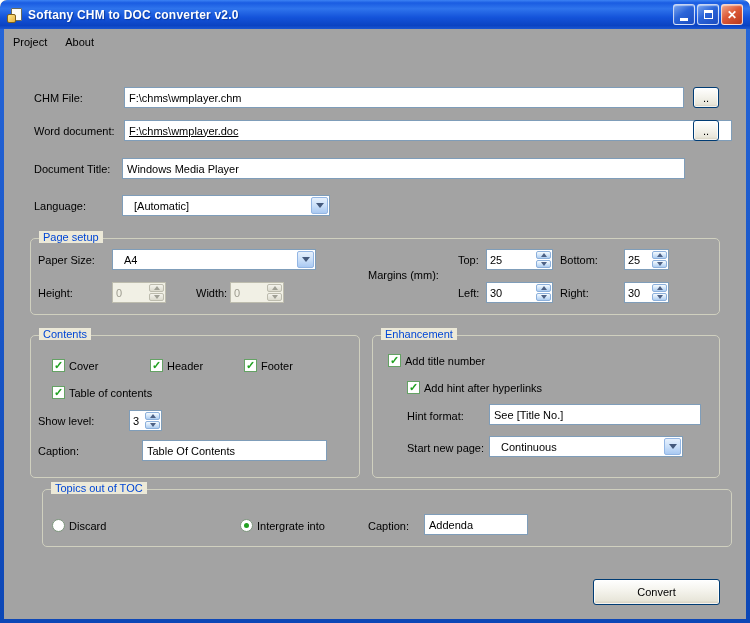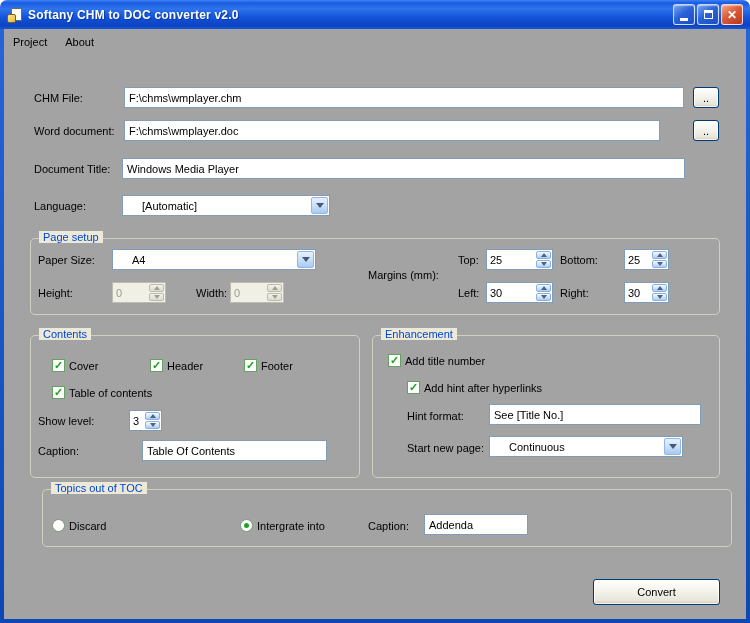--- a/index.html
+++ b/index.html
@@ -108,21 +108,21 @@
   .spin.disabled .spin-up, .spin.disabled .spin-down {
     background:linear-gradient(180deg,#f4f3ec,#dcdbce); border-color:#bdbcae;
   }
   .spin.disabled .tri-up { border-bottom-color:#a0a095; }
   .spin.disabled .tri-down { border-top-color:#a0a095; }
 
   .combo {
     position:absolute; height:21px; border:1px solid #7f9db9; background:#fff;
     display:flex; align-items:center; cursor:default;
   }
-  .combo-text { flex:1; padding:0 19px; white-space:nowrap; overflow:hidden; }
+  .combo-text { flex:1; padding:0 11px; white-space:nowrap; overflow:hidden; }
   .combo-btn {
     width:17px; height:17px; margin:1px; border:1px solid #93b6e4; border-radius:2px;
     background:linear-gradient(180deg,#e6f0fc,#cbe0f9 50%,#a9c9f2);
     display:flex; align-items:center; justify-content:center; cursor:pointer;
   }
   .combo-arrow { width:0; height:0; border-left:4px solid transparent; border-right:4px solid transparent; border-top:5px solid #44597c; }
 </style>
 </head>
 <body>
 
@@ -154,21 +154,21 @@
   <div class="menubar">
     <span class="menu-item">Project</span>
     <span class="menu-item">About</span>
   </div>
 
   <span class="lbl" style="left:34px;top:92px">CHM File:</span>
   <input class="textbox" style="left: 124px; top: 87px; width: 560px;" value="F:\chms\wmplayer.chm">
   <button class="xp-button" style="left:693px;top:87px;width:26px;height:21px">..</button>
 
   <span class="lbl" style="left:34px;top:125px">Word document:</span>
-  <input class="textbox" style="left: 124px; top: 120px; width: 536px;" value="F:\chms\wmplayer.doc">
+  <input class="textbox" style="left: 124px; top: 120px; width: 608px; text-decoration: underline;" value="F:\chms\wmplayer.doc">
   <button class="xp-button" style="left:693px;top:120px;width:26px;height:21px">..</button>
 
   <span class="lbl" style="left:34px;top:163px">Document Title:</span>
   <input class="textbox" style="left: 122px; top: 158px; width: 563px;" value="Windows Media Player">
 
   <span class="lbl" style="left:34px;top:200px">Language:</span>
   <div class="combo" style="left:122px;top:195px;width:208px">
     <span class="combo-text">[Automatic]</span>
     <span class="combo-btn">
         <span class="combo-arrow"></span>

